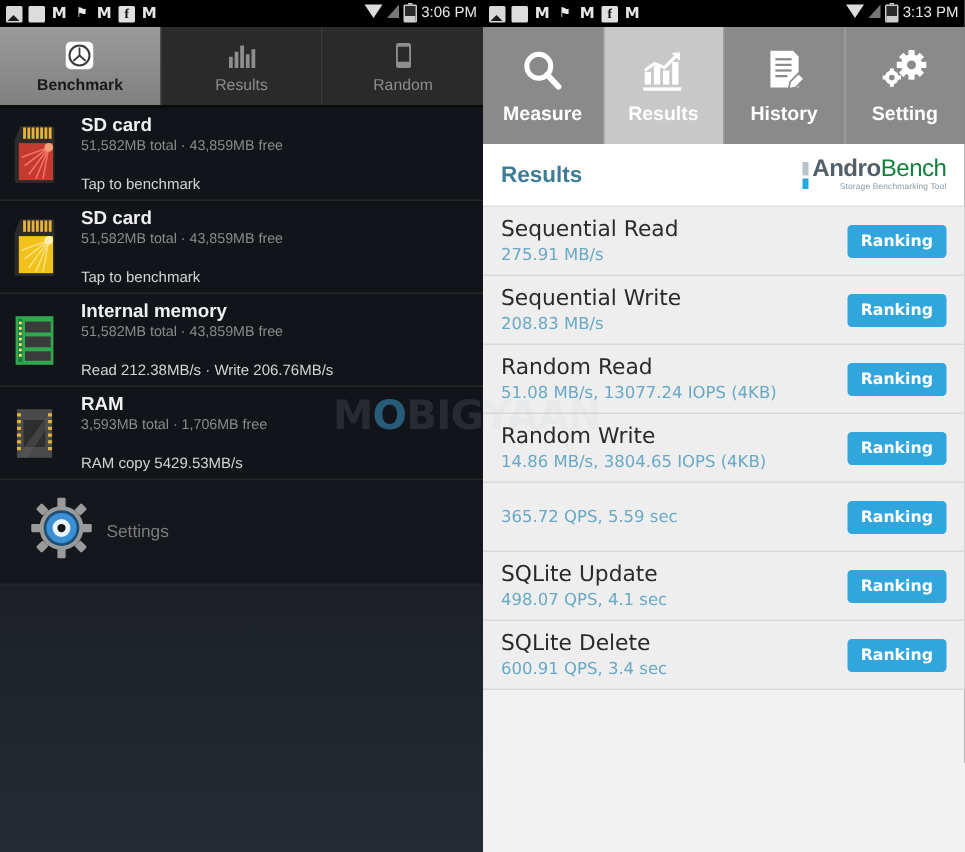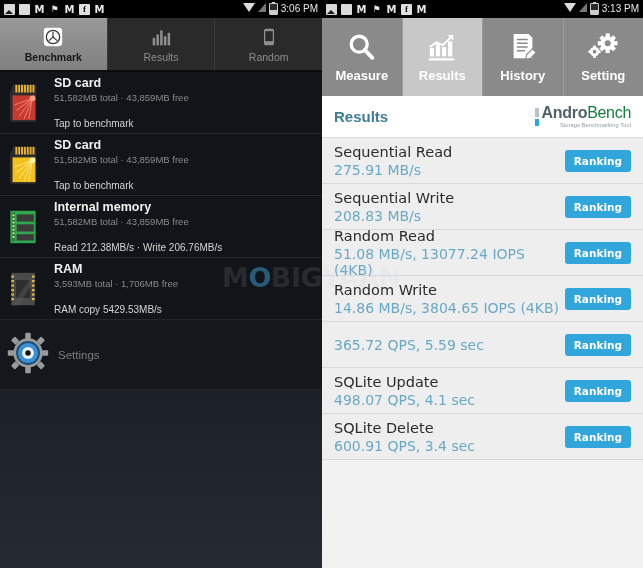--- a/index.html
+++ b/index.html
@@ -151,21 +151,21 @@
   }
   .bench-sub {
     color: #8a8a8a; font-size: 9.5px; line-height: 14px;
   }
   .bench-action {
     color: #d4d4d4; font-size: 10px; margin-top: 12px; line-height: 13px;
   }
   .settings-row {
     height: 70px;
     display: flex; align-items: center;
-    padding: 0 6px;
+    padding: 0 19px;
     background: #14171c;
     border-bottom: 1px solid #22262c;
     box-sizing: border-box;
   }
   .settings-label { color: #7c7c7c; font-size: 11.5px; margin-left: 8px; }
   .left-filler {
     flex: 1;
     background: linear-gradient(to bottom, #1b1e24 0%, #22262e 70%, #262a33 100%);
   }
 
@@ -249,21 +249,21 @@
     box-sizing: border-box;
     background: #eeeeee;
   }
   .result-info { display: flex; flex-direction: column; gap: 2px; }
   .result-name {
     font-size: 14.5px; color: #2b2b2b;
     font-family: "DejaVu Sans", sans-serif;
     font-weight: normal;
   }
   .result-value {
-    font-size: 14px; color: #69a9c6;
+    font-size: 11px; color: #69a9c6;
     font-family: "DejaVu Sans", sans-serif;
   }
   .ranking-btn {
     background: #30a6dc;
     color: #ffffff;
     font-size: 10.5px;
     font-weight: bold;
     padding: 5px 9px;
     border-radius: 3px;
     border: none;

